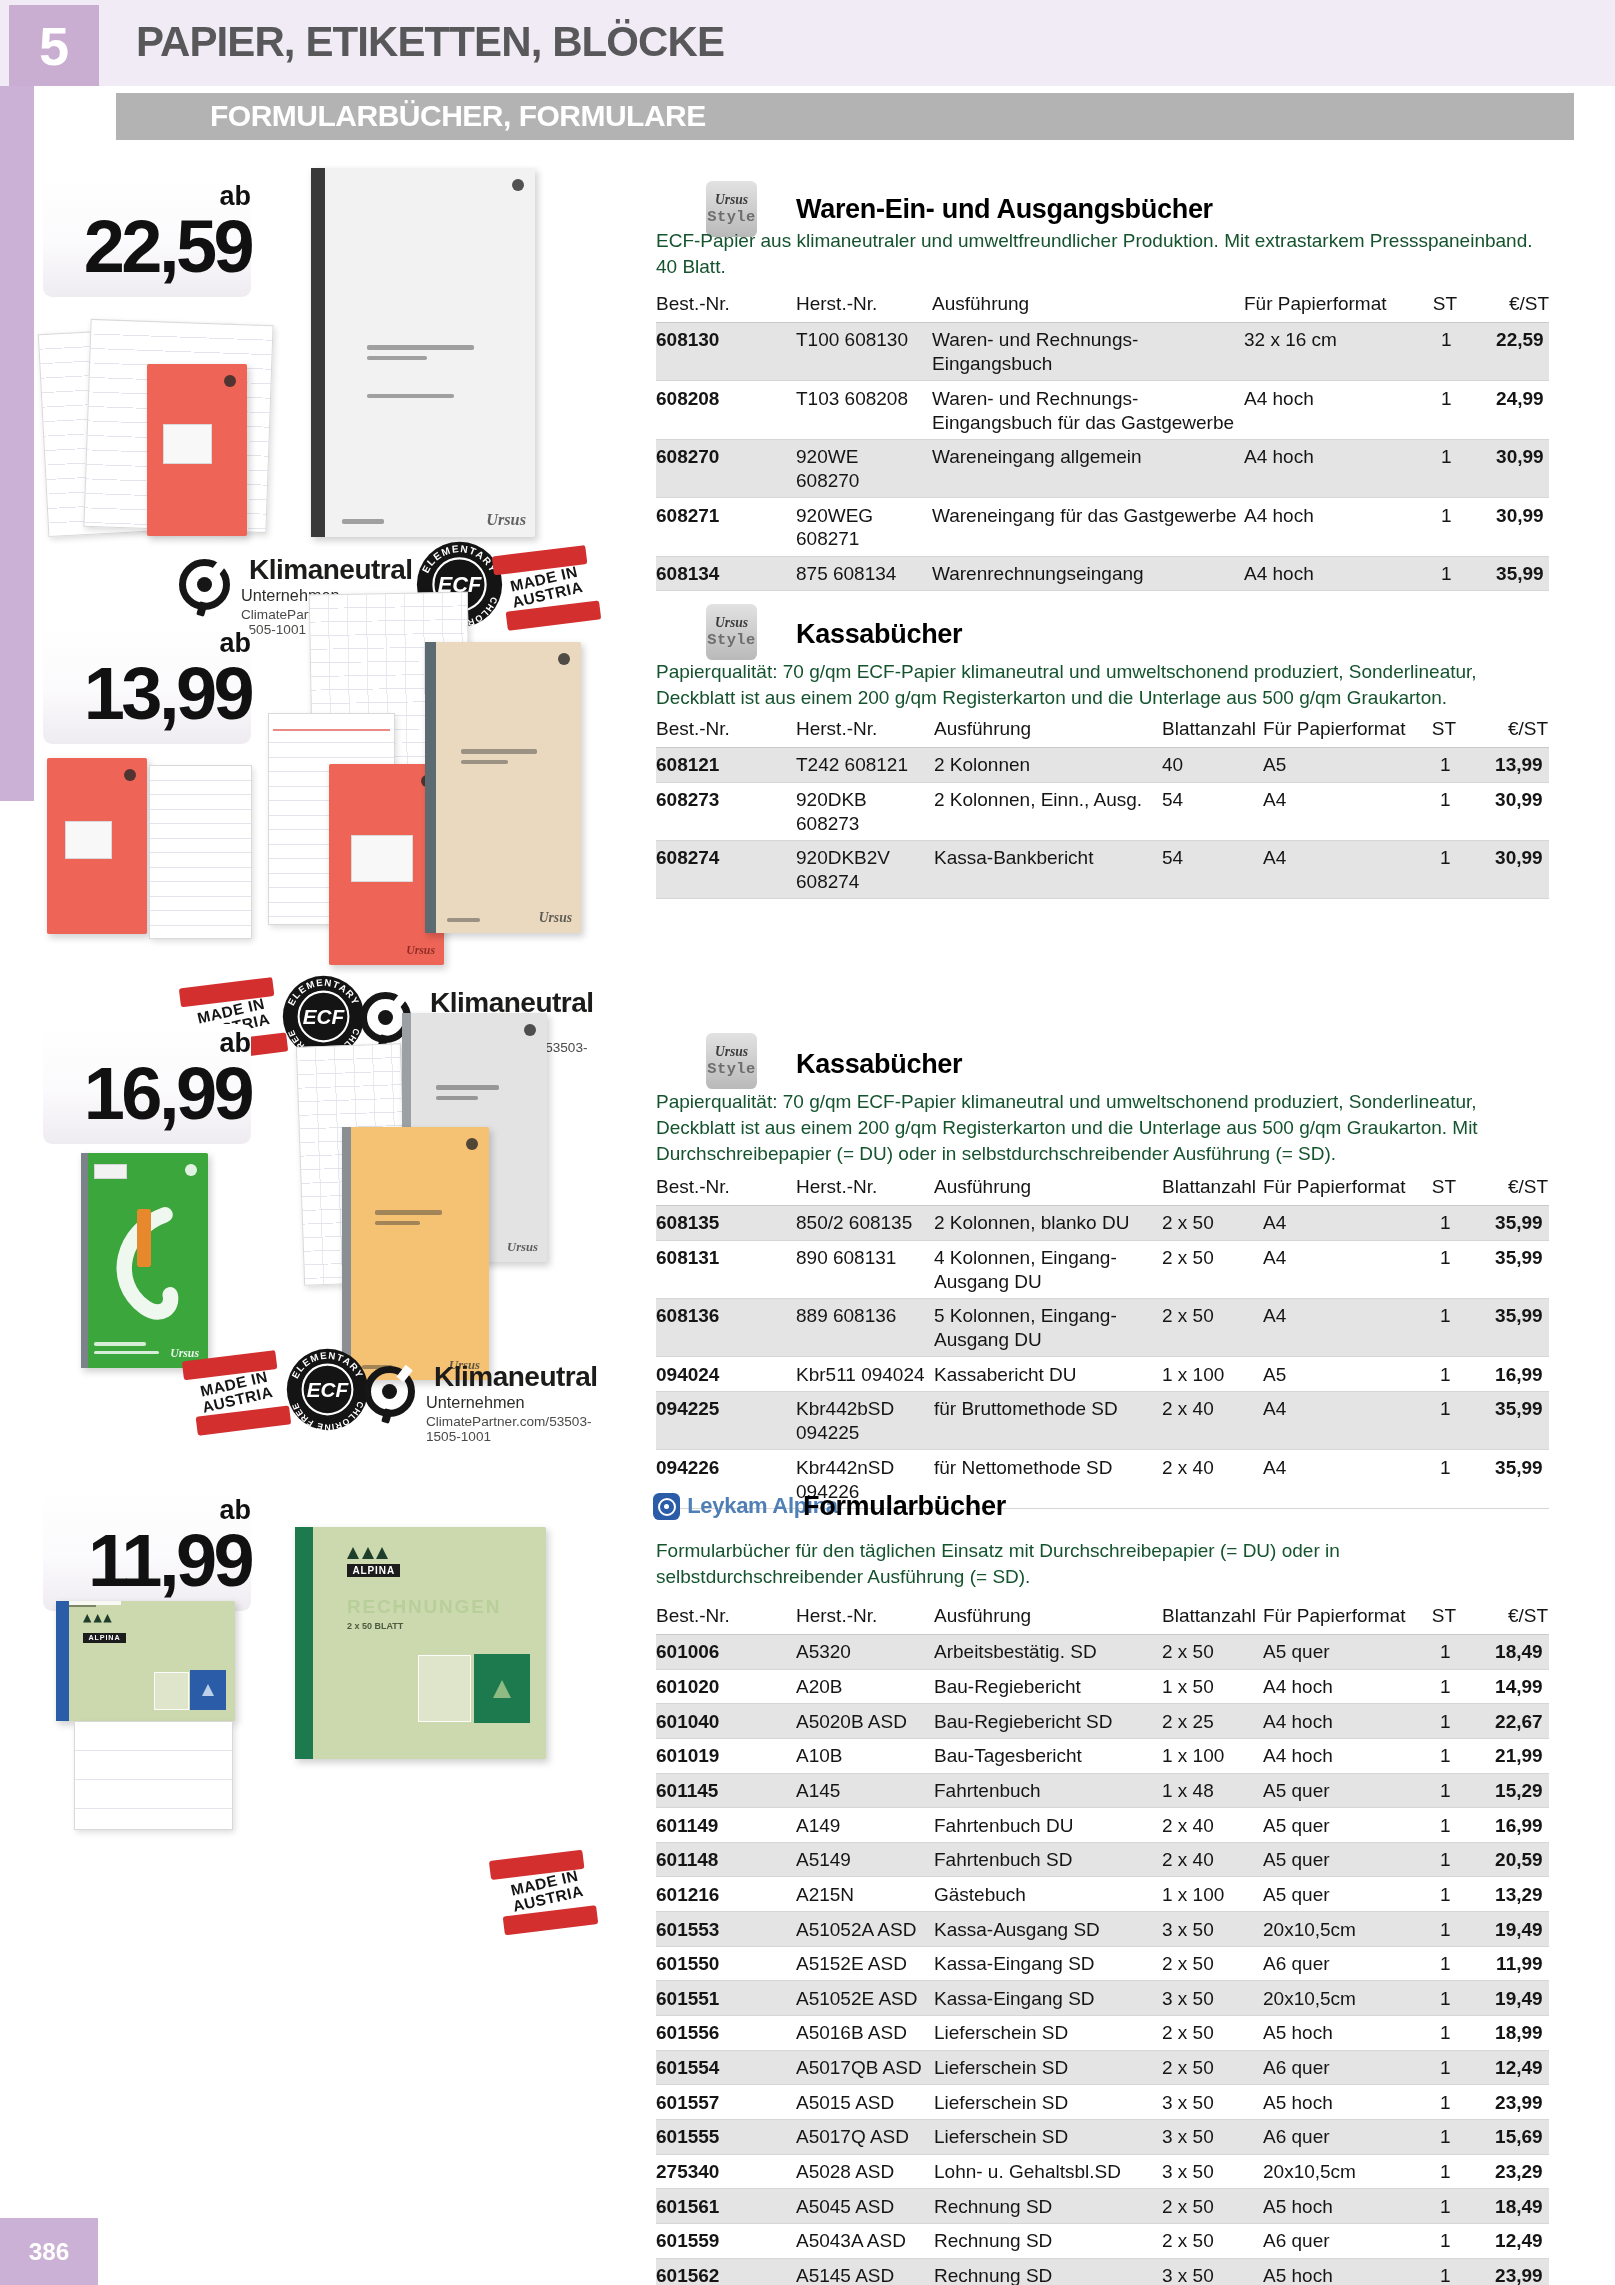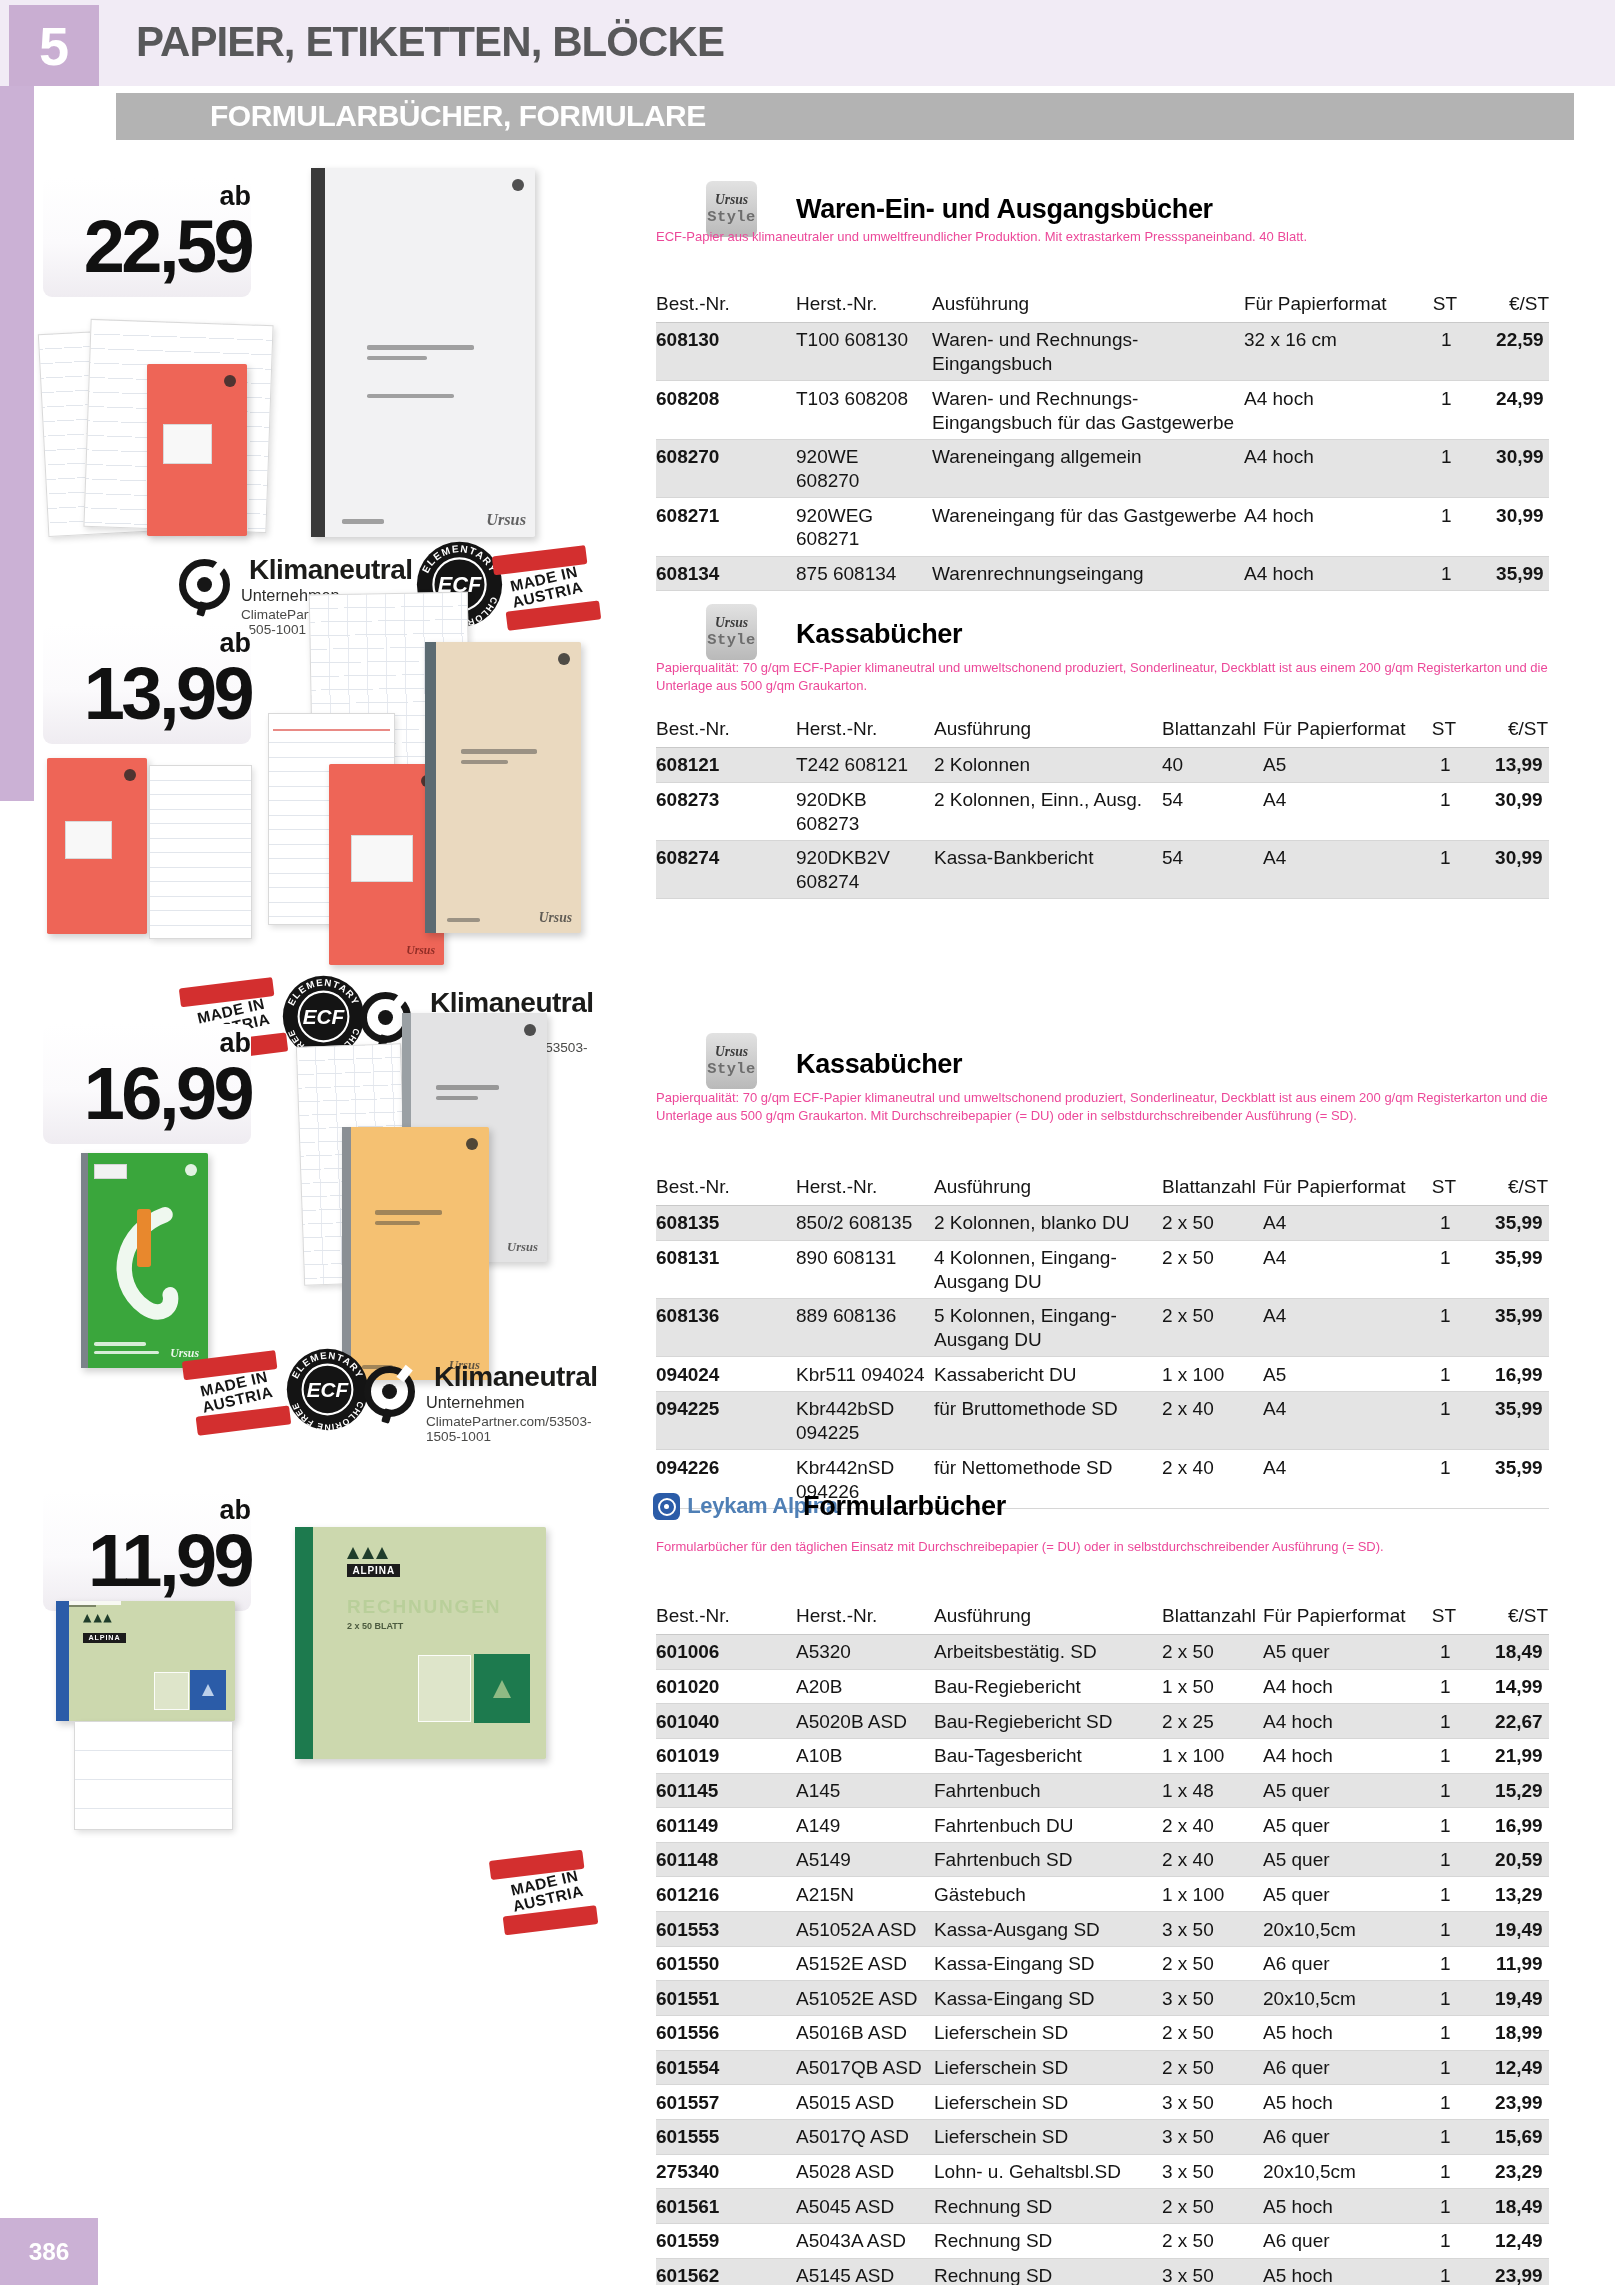--- a/index.html
+++ b/index.html
@@ -21,21 +21,21 @@
                 font-size:24.4px;font-weight:bold;}
 
   
   .price{position:absolute;left:43px;width:208px;text-align:right;padding:5.4px 0 14.5px;
          background:linear-gradient(180deg,#ffffff 0%,#fbfafc 55%,#efecf1 100%);border-radius:9px;}
   .price .ab{font-size:27px;font-weight:bold;line-height:1.1;}
   .price .val{font-size:74px;font-weight:bold;letter-spacing:-3.6px;line-height:0.95;}
 
   
   .sec-title{position:absolute;font-size:27px;font-weight:bold;color:#000;letter-spacing:-0.3px;}
-  .sec-desc{position:absolute;width:893px;font-size:13px;line-height:1.38;color:#ec4899;}
+  .sec-desc{position:absolute;width:893px;font-size:19px;line-height:1.38;color:#14532d;}
 
   
   .ursus-badge{position:absolute;width:51px;height:56px;border-radius:6.3px;
                background:linear-gradient(180deg,#e2e2e2,#b9b9b9);
                display:flex;flex-direction:column;align-items:center;justify-content:center;gap:0.9px;}
   .ursus-badge .u1{font-family:"Liberation Serif",serif;font-style:italic;font-weight:bold;
                    font-size:13.6px;color:#3c3c3c;}
   .ursus-badge .u2{font-size:15.4px;font-weight:bold;color:#6d6d6d;letter-spacing:0.5px;font-family:Liberation Mono, monospace;}
 
   

